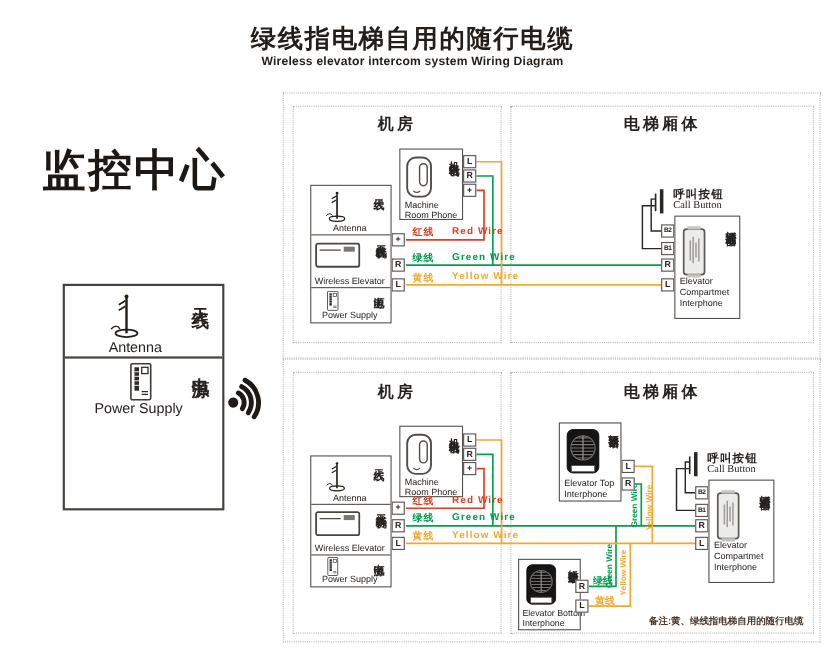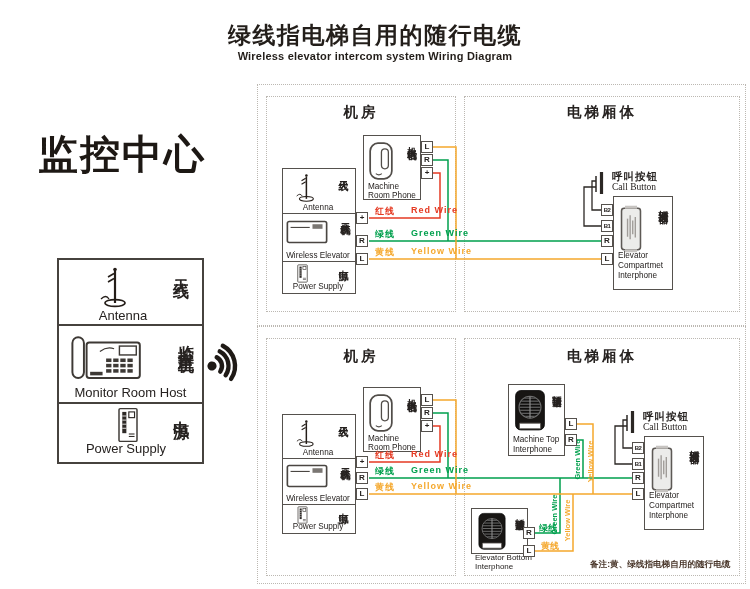--- a/index.html
+++ b/index.html
@@ -131,27 +131,20 @@
 <div class="bigcn">监控中心</div>
 
 <div class="panel">
   <div class="prow" style="height:64px;">
     <svg class="svg-ic" style="left:30px;top:3px;" width="48" height="46">
         <use href="#sym-antenna" width="48" height="46"></use>
       </svg>
     <div class="p-cn" style="right:11px;top:7px;height:46px;">天线</div>
     <div class="p-en" style="left:12px;bottom:1px;width:104px;">Antenna</div>
   </div>
-  <div class="prow" style="height:78px;">
-    <svg class="svg-ic" style="left:10px;top:5px;" width="76" height="55">
-        <use href="#sym-deskphone" width="76" height="55"></use>
-      </svg>
-    <div class="p-cn" style="right:6px;top:6px;height:58px;">监控室主机</div>
-    <div class="p-en" style="left:0;bottom:2px;width:143px;">Monitor Room Host</div>
-  </div>
   <div class="prow" style="height:56px;">
     <svg class="svg-ic" style="left:56px;top:3px;" width="26" height="36">
         <use href="#sym-psu" width="26" height="36"></use>
       </svg>
     <div class="p-cn" style="right:11px;top:4px;height:44px;">电源</div>
     <div class="p-en" style="left:2px;bottom:2px;width:130px;">Power Supply</div>
   </div>
 </div>
 
 <svg class="abs" style="left:202px;top:338px;z-index:2;" width="54" height="58">
@@ -315,30 +308,30 @@
 <div class="wlabel" style="left:375px;top:481px;color:#f5a82d;">
   <span>黄线</span>
     <span>Yellow Wire</span>
 </div>
 
 <div class="box" style="left:508px;top:384px;width:57px;height:72px;">
   <svg class="svg-ic" style="left:4px;top:4px;" width="34" height="44">
       <use href="#sym-speaker" width="34" height="44"></use>
     </svg>
   <div class="vcn abs" style="right:2px;top:3px;height:66px;font-size:9.5px;letter-spacing:0.5px;">轿顶通话器</div>
-  <div class="en" style="left:4px;top:50px;">Machine Top</div>
+  <div class="en" style="left:4px;top:50px;">Elevator Top</div>
   <div class="en" style="left:4px;top:60px;">Interphone</div>
 </div>
 <div class="term" style="left:565px;top:418px;">L</div>
 <div class="term" style="left:565px;top:434px;">R</div>
 
 <div class="rot" style="left:550px;top:455px;color:#00a04d;">Green Wire</div>
 <div class="rot" style="left:563px;top:457px;color:#f5a82d;">Yellow Wire</div>
 
-<div class="box" style="left:471px;top:508px;width:57px;height:46px;">
+<div class="box" style="left:471px;top:508px;width:57px;height:65px;">
   <svg class="svg-ic" style="left:4px;top:3px;" width="32" height="40">
       <use href="#sym-speaker" width="32" height="40"></use>
     </svg>
   <div class="vcn abs" style="right:2px;top:2px;height:60px;font-size:9.5px;letter-spacing:0.5px;">轿底通话器</div>
   <div class="en" style="left:3px;top:45px;font-size:8px;">Elevator Bottom</div>
   <div class="en" style="left:3px;top:54px;font-size:8px;">Interphone</div>
 </div>
 <div class="term" style="left:523px;top:527px;">R</div>
 <div class="term" style="left:523px;top:545px;">L</div>
 

